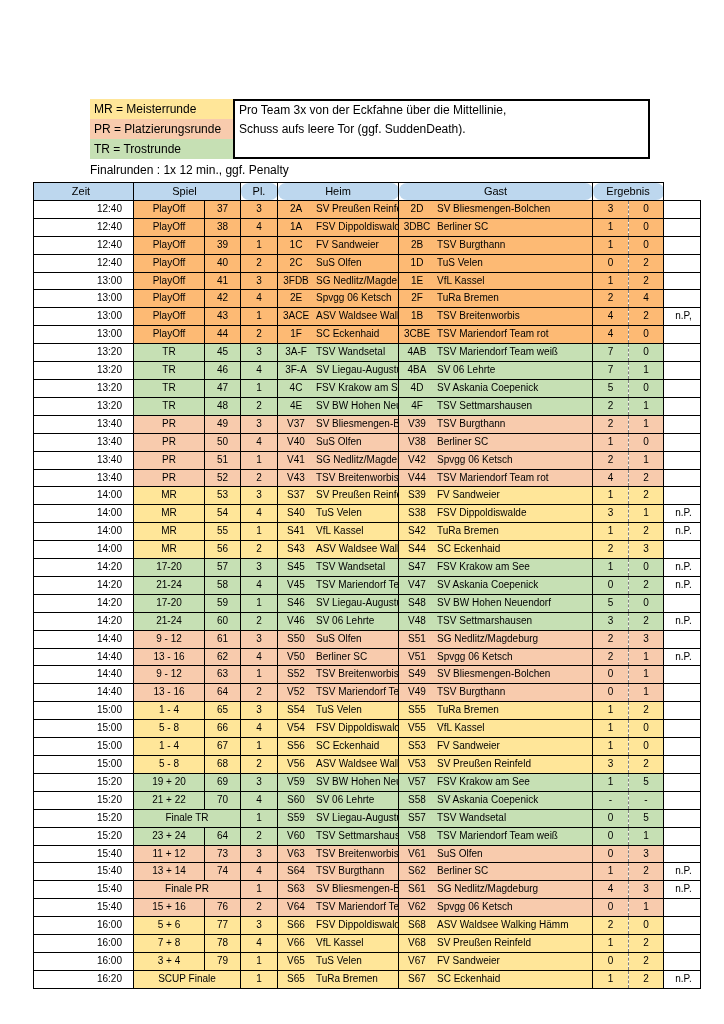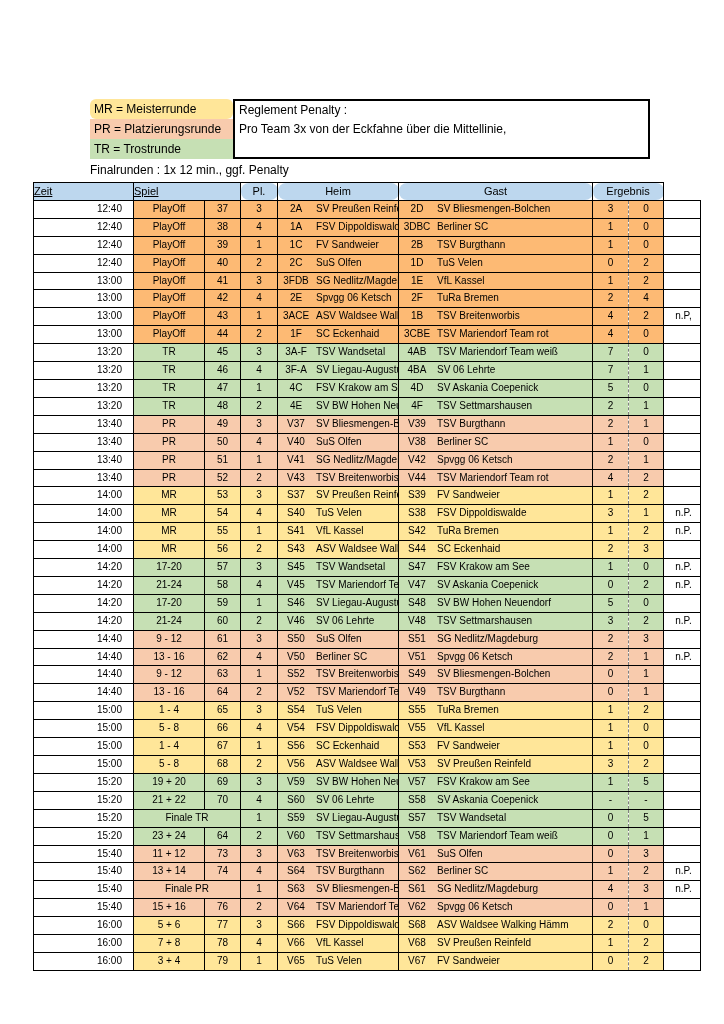--- a/index.html
+++ b/index.html
@@ -16,21 +16,21 @@
 
   .title {
     position: absolute; left: 37px; top: 46px;
     font-size: 30px; font-weight: bold; line-height: 1; margin: 0;
     letter-spacing: 0.5px;
   }
 
   .legend-row { position: absolute; left: 90px; top: 99px; display: flex; align-items: flex-start; }
   .legend { width: 143px; }
   .legend-item { height: 20px; line-height: 20px; font-size: 12px; padding-left: 4px; white-space: nowrap; }
-  .legend-item.mr { background: var(--yellow); border-radius: 6px; }
+  .legend-item.mr { background: var(--yellow); }
   .legend-item.pr { background: var(--orange); }
   .legend-item.tr { background: var(--green); }
   .reglement {
     width: 417px; height: 60px;
     border: 2px solid #000;
     font-size: 12px; line-height: 18.5px;
     padding: 0 4px 0 4px;
     background: #fff;
     white-space: nowrap;
   }
@@ -43,21 +43,21 @@
   }
   th, td {
     border: 1.5px solid #000;
     height: 16.9px;
     padding: 0;
     font-size: 10px; line-height: 16.9px;
     overflow: hidden; white-space: nowrap;
     background: #fff;
   }
   thead th { background: var(--blue); font-weight: normal; font-size: 11px; }
-  th.h-zeit, th.h-spiel { text-align: left; padding-right: 5px; text-decoration: underline; }
+  th.h-zeit, th.h-spiel { text-align: center; padding-right: 5px; }
   th.h-pl, th.h-heim, th.h-gast, th.h-erg { text-align: center; border-radius: 8px; }
   th.h-note { border: none; background: transparent; }
 
   td.zeit { text-align: right; padding-right: 11px; }
   td.runde, td.spiel, td.pl { text-align: center; }
   td.team { text-align: left; }
   td.team .code { display: inline-block; width: 36px; text-align: center; }
   td.team .tname { padding-left: 2px; }
   td.erg { text-align: center; }
   td.e1 { border-right: 1px dashed #7f7f7f; }
@@ -75,22 +75,22 @@
 <div class="page">
 
 
   <div class="legend-row">
     <div class="legend">
       <div class="legend-item mr">MR = Meisterrunde</div>
       <div class="legend-item pr">PR = Platzierungsrunde</div>
       <div class="legend-item tr">TR = Trostrunde</div>
     </div>
     <div class="reglement">
-      <div>Reglement Penalty :</div>
       <div>Pro Team 3x von der Eckfahne über die Mittellinie,</div>
+      <div>Schuss aufs leere Tor (ggf. SuddenDeath).</div>
     </div>
   </div>
 
   <div class="subnote">Finalrunden : 1x 12 min., ggf. Penalty</div>
 
   <table class="schedule">
     <colgroup>
       <col style="width:100px">
         <col style="width:71px">
         <col style="width:36px">
@@ -577,16 +577,26 @@
           <td class="zeit">16:00</td>
           <td class="runde fill">3 + 4</td>
           <td class="spiel fill">79</td>
           <td class="pl fill">1</td>
           <td class="team fill"><span class="code">V65</span><span class="tname">TuS Velen</span></td>
           <td class="team fill"><span class="code">V67</span><span class="tname">FV Sandweier</span></td>
           <td class="erg e1 fill">0</td>
           <td class="erg e2 fill">2</td>
           <td class="note"></td>
         </tr>
+        <tr class="row-yellow">
+          <td class="zeit">16:20</td>
+          <td class="runde fill" colspan="2">SCUP Finale</td>
+          <td class="pl fill">1</td>
+          <td class="team fill"><span class="code">S65</span><span class="tname">TuRa Bremen</span></td>
+          <td class="team fill"><span class="code">S67</span><span class="tname">SC Eckenhaid</span></td>
+          <td class="erg e1 fill">1</td>
+          <td class="erg e2 fill">2</td>
+          <td class="note">n.P.</td>
+        </tr>
       </tbody>
   </table>
 
 </div>
 
 </body></html>

